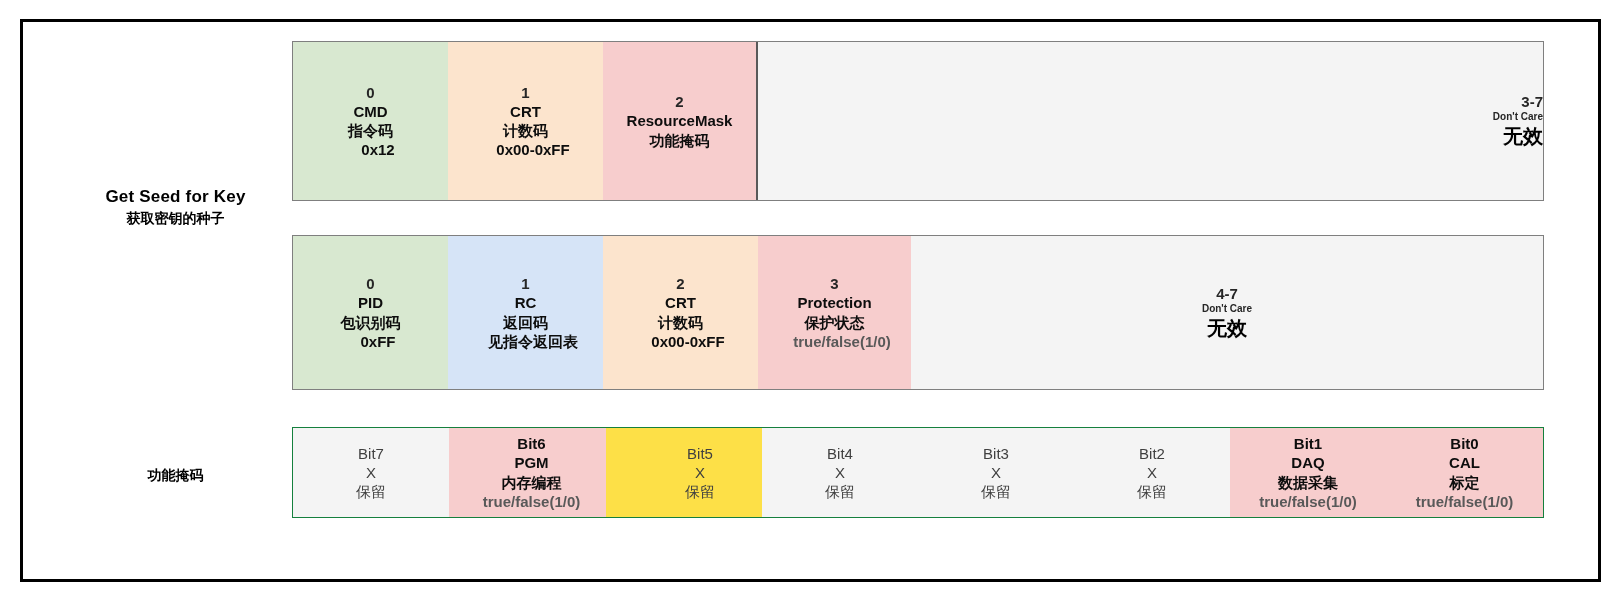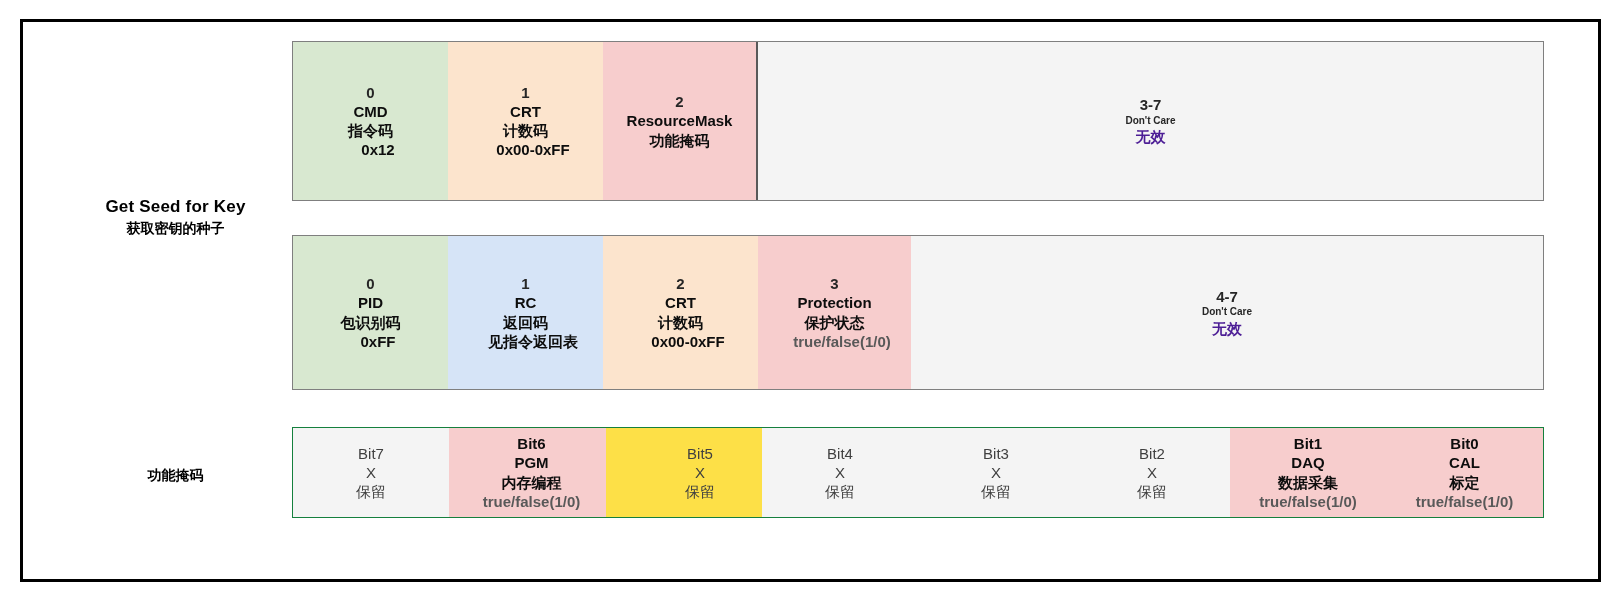--- a/index.html
+++ b/index.html
@@ -77,21 +77,21 @@
   
   .byte .idx     { font-size: 15px; font-weight: bold; color: #262626; }
   .byte .name    { font-size: 15px; font-weight: bold; color: #0d0d0d; }
   .byte .cn      { font-size: 15px; font-weight: bold; color: #0d0d0d; }
   .byte .val     { font-size: 15px; font-weight: bold; color: #0d0d0d; margin-left: 15px; }
   .byte .val.dim { color: #595959; }
 
   
   .filler .idx  { font-size: 15px; font-weight: bold; color: #262626; }
   .filler .name { font-size: 10px; font-weight: bold; color: #262626; }
-  .filler .cn   { font-size: 15px; font-weight: bold; color: #4c1d95; }
+  .filler .cn   { font-size: 20px; font-weight: bold; color: #000000; }
 
   
   .bit .idx  { font-size: 15px; color: #404040; }
   .bit .name { font-size: 15px; color: #404040; }
   .bit .cn   { font-size: 15px; color: #404040; }
   .bit .val  { font-size: 15px; color: #404040; }
 
   .bit.active .idx,
   .bit.active .name,
   .bit.active .cn { font-weight: bold; color: #0d0d0d; }
@@ -104,21 +104,21 @@
   .row-label {
     position: absolute;
     text-align: center;
     font-weight: bold;
     color: #000000;
     line-height: 1.35;
   }
   .row-label .en { display: block; font-size: 17px; letter-spacing: .2px; }
   .row-label .zh { display: block; font-size: 14px; }
 
-  #label-seed { left: 40px; top: 174px; width: 225px; }
+  #label-seed { left: 40px; top: 164px; width: 225px; }
   #label-mask { left: 40px; top: 444px; width: 225px; }
 </style>
 </head>
 <body>
 
 <div id="frame">
 
   <div class="row-label" id="label-seed">
     <span class="en">Get Seed for Key</span>
     <span class="zh">获取密钥的种子</span>
@@ -143,21 +143,21 @@
       <span class="ln cn">计数码</span>
       <span class="ln val">0x00-0xFF</span>
     </div>
 
     <div class="cell byte" style="width:153px; background:#f7cdcd;">
       <span class="ln idx">2</span>
       <span class="ln name">ResourceMask</span>
       <span class="ln cn">功能掩码</span>
     </div>
 
-    <div class="cell filler sep-dark" style="flex:1; background:#f4f4f4;">
+    <div class="cell filler sep-dark" style="flex:1; background:#f4f4f4;align-items:flex-end;">
       <span class="ln idx">3-7</span>
       <span class="ln name">Don't Care</span>
       <span class="ln cn">无效</span>
     </div>
   </div>
 
   <div class="row-block" id="row2">
 
     <div class="cell byte" style="width:155px; background:#d8e8d0;">
       <span class="ln idx">0</span>

